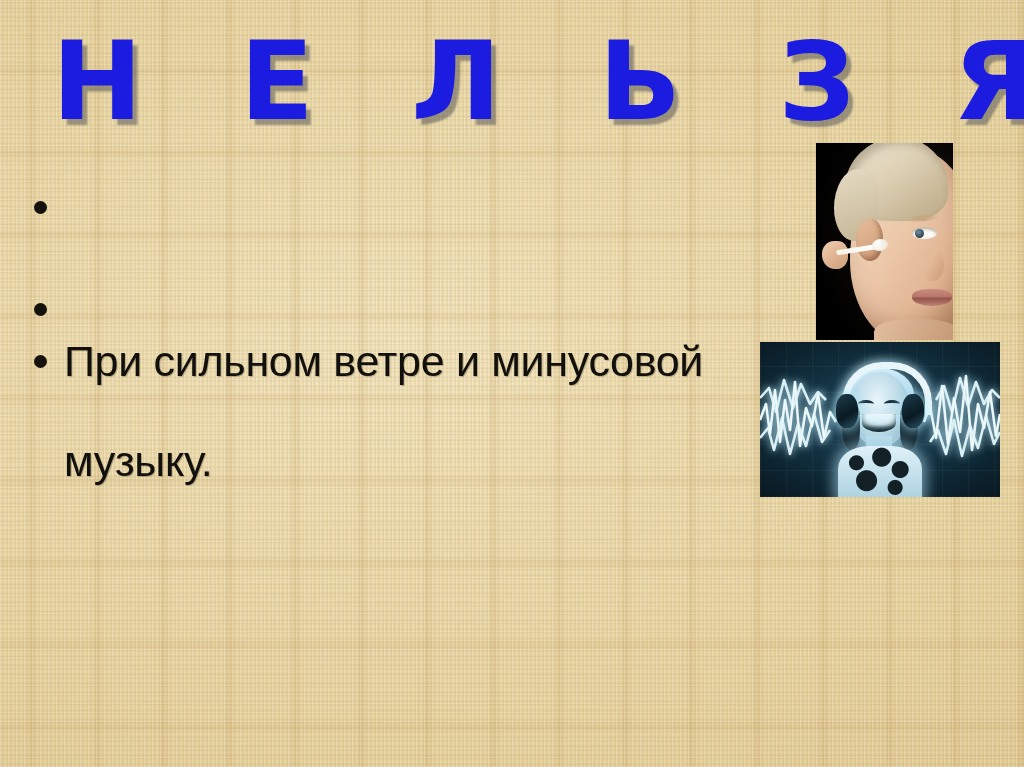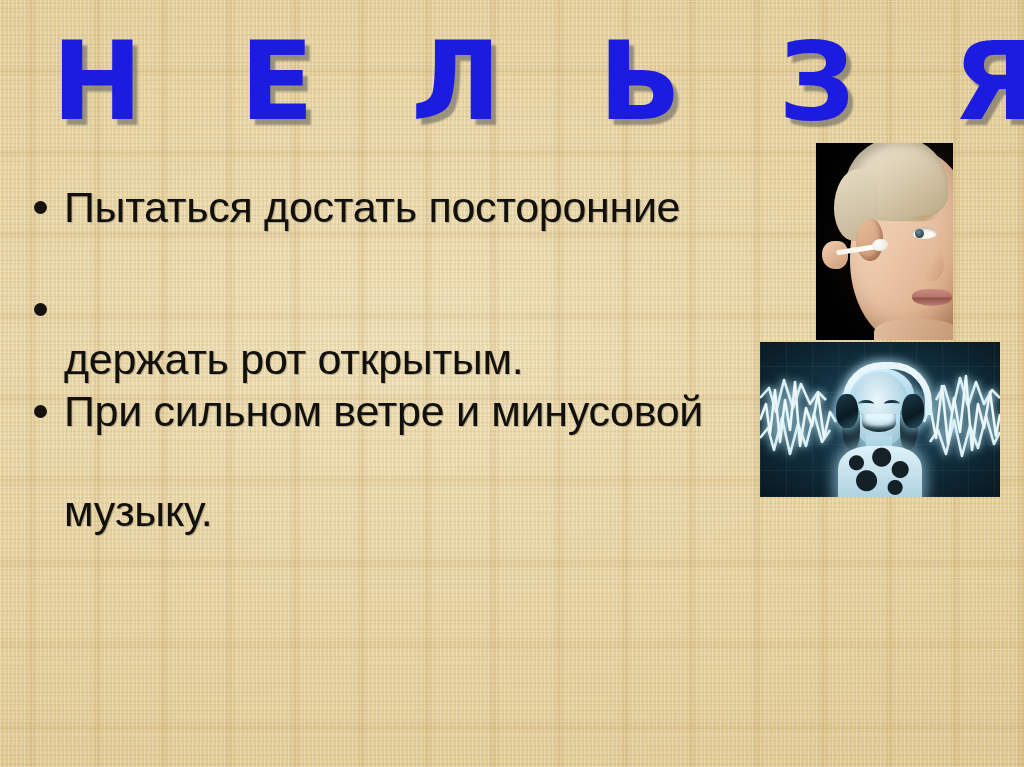--- a/index.html
+++ b/index.html
@@ -331,30 +331,28 @@
 <body>
 
 <div id="slide">
 
   <div id="title">Н Е Л Ь З Я :</div>
 
   <ul id="body-list">
 
     <li class="bullet-item">
       <span class="bullet-dot"></span>
-      <span>Пытаться достать посторонние</span>
       <br>
       <br>
     </li>
 
 
     <li class="bullet-item">
       <span class="bullet-dot"></span>
       <br>
-      <span>держать рот открытым.</span>
     </li>
 
     <li class="bullet-item">
       <span class="bullet-dot"></span>
       <span>При сильном ветре и минусовой</span>
       <br>
       <br>
       <span>музыку.</span>
     </li>
 

